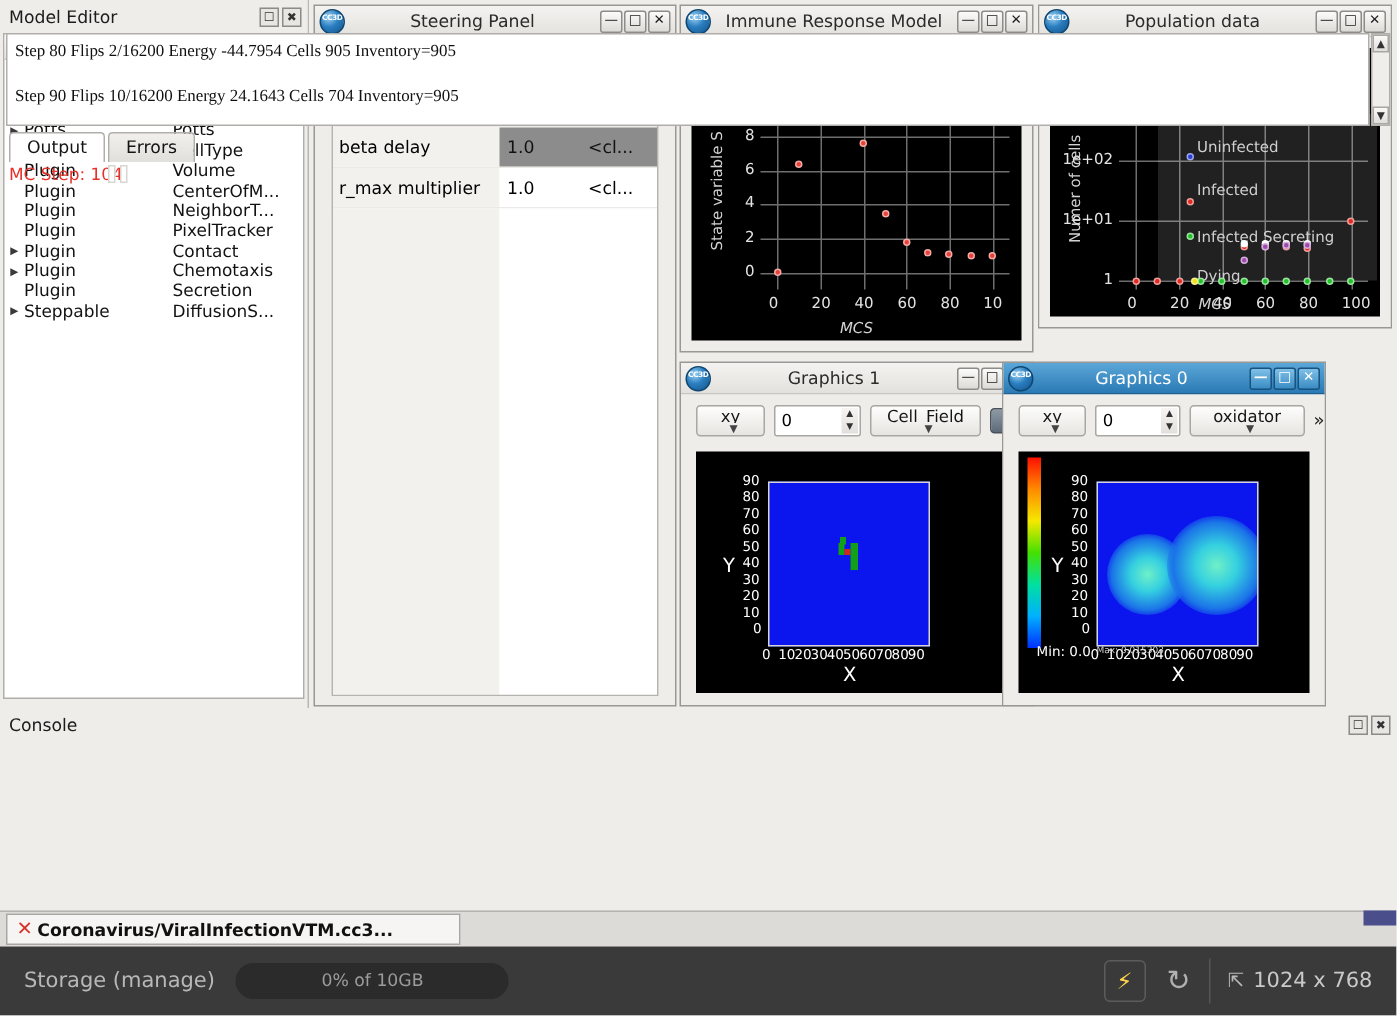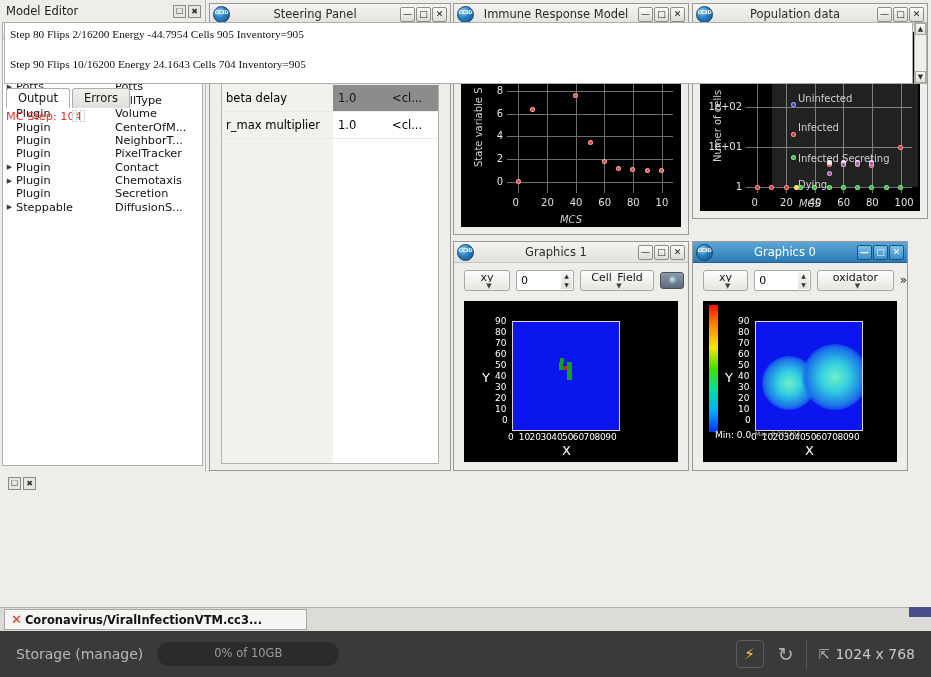--- a/index.html
+++ b/index.html
@@ -101,21 +101,21 @@
       transform:rotate(-90deg); transform-origin:left top; white-space:nowrap;}
   .axis-xlabel { position:absolute; left:0; right:0; bottom:2px; text-align:center;
       color:#d2d2d2; font-size:10px;font-style:italic;}
   .tick { position:absolute; color:#e2e2e2; font-size:10px; white-space:nowrap;}
   .gridline { position:absolute; background:#6e6e6e; }
   .pt { position:absolute; width:5px;height:5px;border-radius:50%; margin-left:-2.5px; margin-top:-2.5px;}
   .legtext { position:absolute; color:#cfcfcf; font-size:10px; white-space:nowrap;}
 
   
   #gfx1 { left:453px; top:241px; width:236px; height:230px; }
-  #gfx0 { left:692px; top:241px; width:216px; height:230px; }
+  #gfx0 { left:668px; top:241px; width:216px; height:230px; }
   .gfx-toolbar { position:absolute; left:0; right:0; top:0; height:34px;
       display:flex; align-items:center; padding-left:10px; gap:6px;}
   .combo { height:21px; background:linear-gradient(to bottom,#fdfdfc,#e7e5e1);
       border:1px solid #a9a7a3; border-radius:3px; display:flex; align-items:center;
       padding:0 0; font-size:11px; color:#151515;flex-direction:column; }
   .combo .cap { flex:1; white-space:nowrap; overflow:hidden;}
   .combo .arr { margin-left:4px; font-size:7px; color:#444;}
   .spin { height:21px; width:58px; background:#fff; border:1px solid #a9a7a3;
       border-radius:2px; display:flex; align-items:center; padding-left:4px;
       font-size:11px; position:relative;}
@@ -599,20 +599,21 @@
         <div class="gfxtick" style="left: 102px; top: 142px; font-size: 13px;">X</div>
         <div style="position: absolute; left: 6px; top: 4px; width: 9px; height: 127px; background: linear-gradient(rgb(255, 16, 0), rgb(255, 138, 0), rgb(245, 232, 0), rgb(68, 224, 0), rgb(0, 224, 160), rgb(0, 176, 255), rgb(0, 48, 255));"></div>
         <div class="gfxtick" style="left: 12px; top: 129px;">Min: 0.0</div>
         <div class="gfxtick" style="left: 52px; top: 129px; font-size: 6px; color: rgb(207, 207, 207);">Max: 0.015303</div>
       </div>
   </div>
 </div>
 
 <div id="console-dock">
   <div class="dock-head">
+    <div class="dh-title">Console</div>
     <div class="dockbtn">☐</div>
     <div class="dockbtn">✖</div>
   </div>
   <div class="console-text" id="console-lines">
       <div>Step 80 Flips 2/16200 Energy -44.7954 Cells 905 Inventory=905</div>
       <div>&nbsp;</div>
       <div>Step 90 Flips 10/16200 Energy 24.1643 Cells 704 Inventory=905</div>
     </div>
   <div class="cscroll">
     <div class="sb" style="top:0">▲</div>

